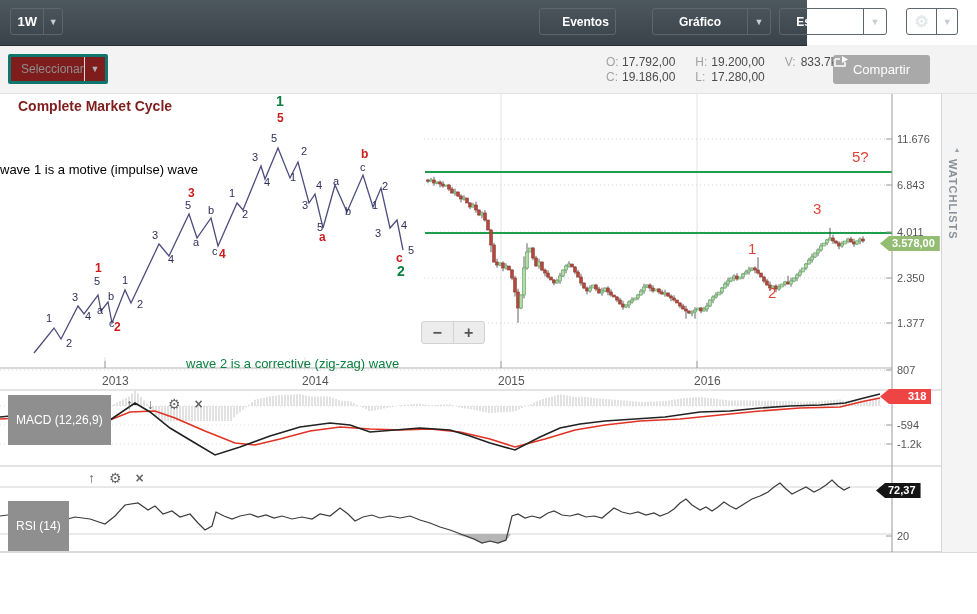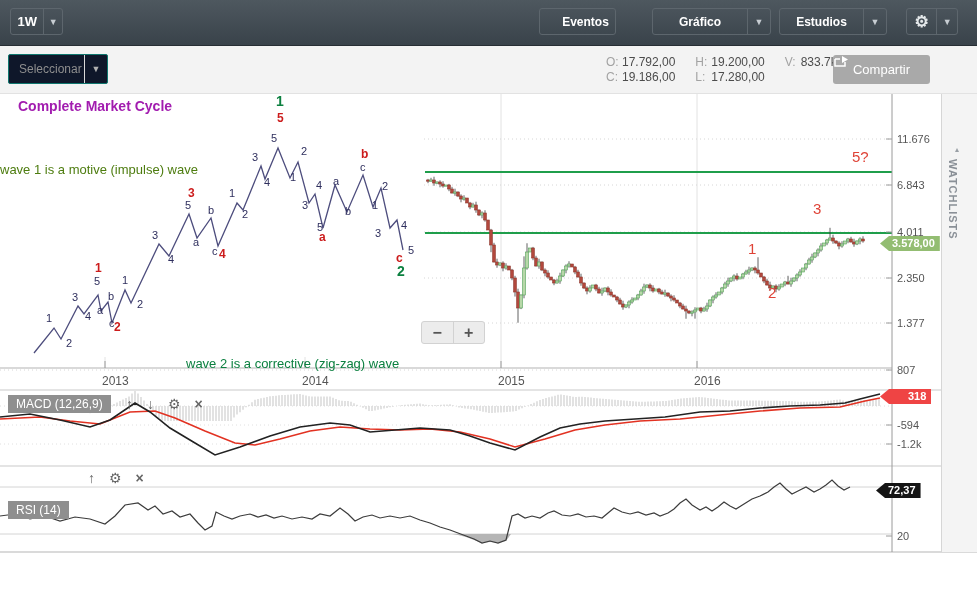--- a/index.html
+++ b/index.html
@@ -1,65 +1,65 @@
 <!DOCTYPE html>
 <html><head>
 <meta charset="utf-8">
 <style>
   html,body{margin:0;padding:0;background:#fff;}
   body{width:977px;height:614px;position:relative;overflow:hidden;
        font-family:"Liberation Sans", sans-serif;}
   
-  .topbar{position:absolute;left:0;top:0;width:977px;height:45px;
+  .topbar{position:absolute;left:0;top:0;width:807px;height:45px;
     background:linear-gradient(#4e585f,#39424a);border-bottom:1px solid #272e34;}
   .tb-btn{position:absolute;top:8px;height:27px;border:1px solid #5d666d;border-radius:3px;
     color:#fff;font-size:12px;font-weight:bold;display:flex;align-items:center;justify-content:center;
     background:transparent;box-sizing:border-box;cursor:pointer;}
   .tb-split{position:absolute;top:8px;height:27px;border:1px solid #5d666d;border-radius:3px;
     display:flex;box-sizing:border-box;color:#fff;}
   .tb-split .lbl{display:flex;align-items:center;justify-content:center;font-size:12px;font-weight:bold;}
   .tb-split .arr{display:flex;align-items:center;justify-content:center;width:22px;
     border-left:1px solid #5d666d;color:#c7cdd2;font-size:9px;}
   .gear-glyph{font-size:16px;color:#e4e8ea;line-height:1;}
   
   .toolbar2{position:absolute;left:0;top:45px;width:977px;height:48px;background:#f3f3f3;
     border-bottom:1px solid #e2e2e2;}
-  .select{position:absolute;left:8px;top:9px;width:100px;height:30px;background:#0f172a;
-    border:1px solid #0f766e;border-radius:2px;display:flex;box-sizing:border-box;cursor:pointer;}
+  .select{position:absolute;left:8px;top:9px;width:100px;height:30px;background:#7f1d1d;
+    border:3px solid #0f766e;border-radius:2px;display:flex;box-sizing:border-box;cursor:pointer;}
   .select .val{flex:1;display:flex;align-items:center;padding-left:10px;color:#8e8e8e;font-size:12px;}
   .select .arr{width:22px;border-left:1px solid #d9d9d9;display:flex;align-items:center;justify-content:center;
     color:#b0b0b0;font-size:9px;}
   .ohlc{position:absolute;left:606px;top:10px;font-size:12px;line-height:15px;white-space:nowrap;}
   .ohlc .lab{color:#a2a2a2;display:inline-block;width:16px;}
   .ohlc .val{color:#4c4c4c;display:inline-block;width:70px;}
   .share-btn{position:absolute;left:833px;top:10px;width:97px;height:29px;background:#a9a9a9;
     border-radius:3px;color:#fff;font-size:13px;display:flex;align-items:center;justify-content:center;
     gap:6px;cursor:pointer;}
   
   .sidebar{position:absolute;left:941px;top:93px;width:36px;height:459px;background:#f4f4f4;
     border-left:1px solid #d6d6d6;box-sizing:border-box;}
   .sidebar .tri{position:absolute;left:13px;top:52px;color:#9aa0a6;font-size:8px;}
   .sidebar .vlabel{position:absolute;left:5px;top:66px;color:#8a9097;font-size:11px;font-weight:bold;
     letter-spacing:1px;writing-mode:vertical-rl;}
   
-  .ind-label{position:absolute;background:#8f8f8f;color:#fff;font-size:12px;padding:2px 8px;cursor:pointer;}
+  .ind-label{position:absolute;background:#8f8f8f;color:#fff;font-size:12px;padding:18px 8px;cursor:pointer;}
   .ind-icons{position:absolute;color:#666;font-size:14px;display:flex;gap:14px;align-items:center;}
   .ind-icons span{cursor:pointer;}
   
   .tag{position:absolute;color:#fff;font-size:11px;font-weight:bold;line-height:15px;height:15px;
     padding:0 5px 0 12px;clip-path:polygon(0 50%,9px 0,100% 0,100% 100%,9px 100%);}
   
   .zoomctl{position:absolute;left:421px;top:321px;width:64px;height:23px;background:#ececec;
     border:1px solid #d2d2d2;border-radius:3px;display:flex;box-sizing:border-box;}
   .zoomctl div{flex:1;display:flex;align-items:center;justify-content:center;color:#555;
     font-size:16px;font-weight:bold;cursor:pointer;}
   .zoomctl div:first-child{border-right:1px solid #d2d2d2;}
   
-  .wave-title{position:absolute;left:18px;top:98px;color:#a21caf;font-size:14px;font-weight:bold;}
-  .wave-cap1{position:absolute;left:0px;top:162px;color:#4d7c0f;font-size:13px;}
+  .wave-title{position:absolute;left:18px;top:98px;color:#7f1d1d;font-size:14px;font-weight:bold;}
+  .wave-cap1{position:absolute;left:0px;top:162px;color:#000000;font-size:13px;}
   .wave-cap2{position:absolute;left:186px;top:324px;color:#0c8040;font-size:13px;margin-top:32px;}
   .chart-num{position:absolute;color:#df4337;font-size:15px;}
   svg{position:absolute;left:0;top:0;}
 </style>
 </head>
 <body>
 
 <svg id="chart-svg" width="977" height="614">
     <g>
       <line x1="105" y1="91" x2="105" y2="368" stroke="#e2e2e2"></line>

